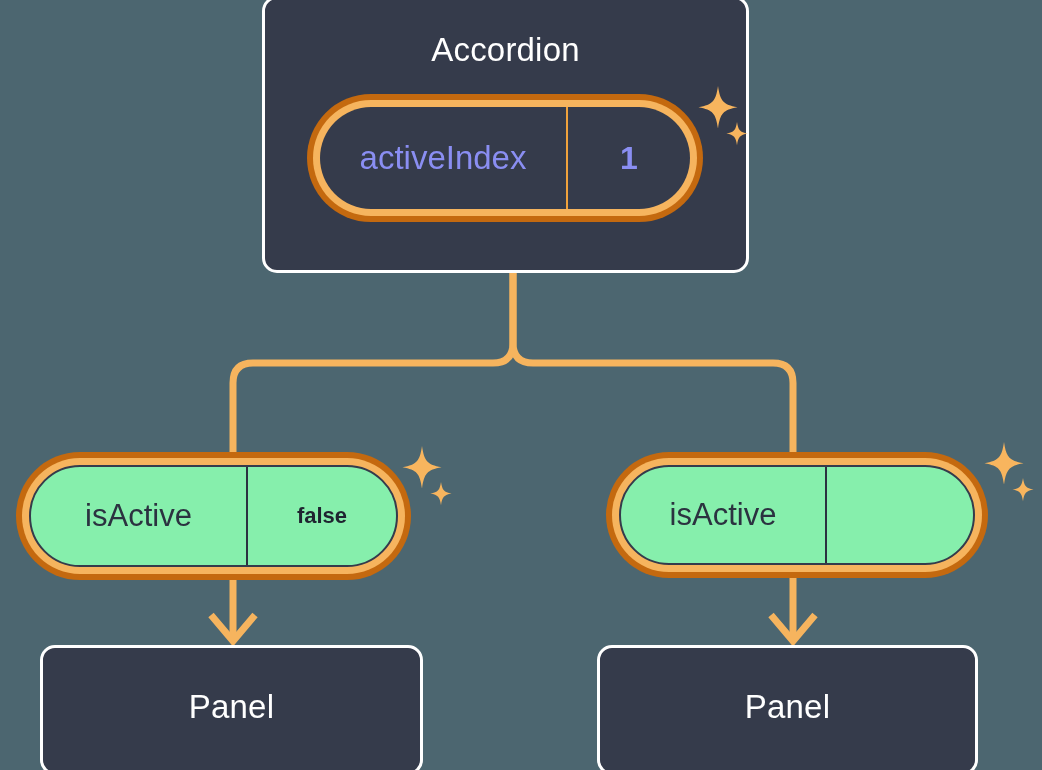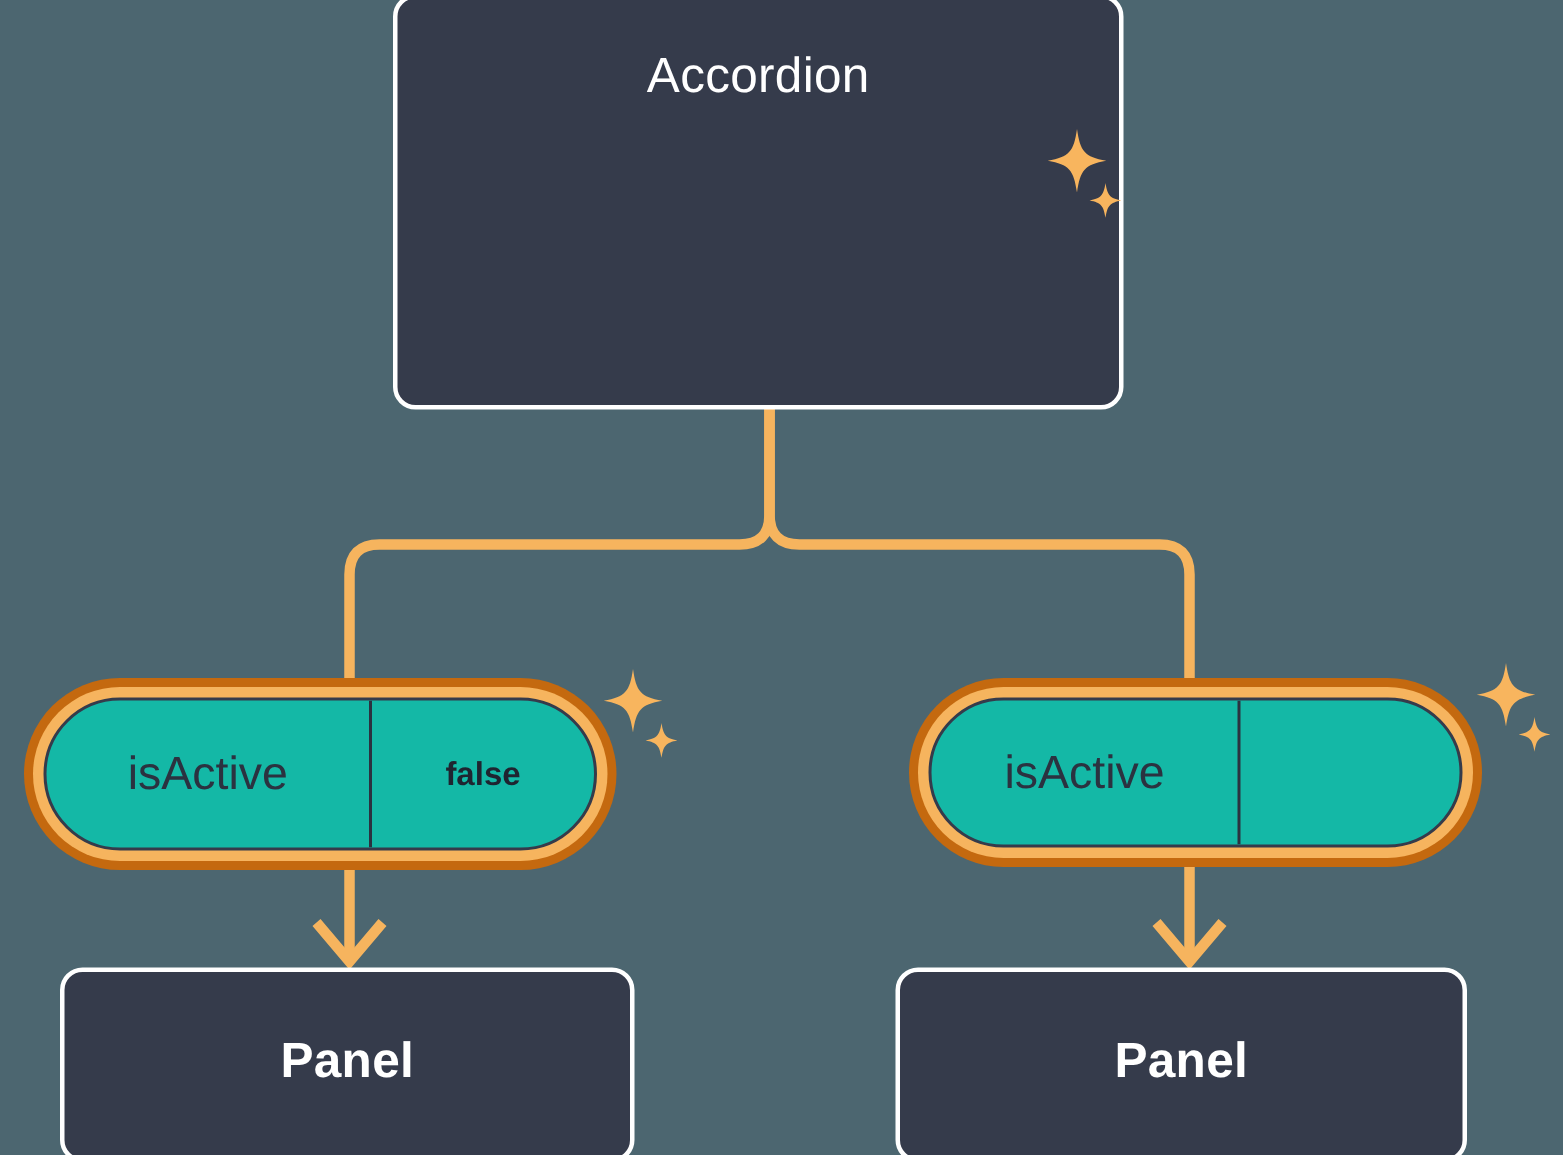--- a/index.html
+++ b/index.html
@@ -64,21 +64,21 @@
     width: 383px;
     height: 130px;
   }
   #panel-right-box {
     left: 597px;
     top: 645px;
     width: 381px;
     height: 130px;
   }
   #panel-left-box .title,
-  #panel-right-box .title { top: 40px; font-weight: bold; }
+  #panel-right-box .title { top: 40px; }
 
   
   .pill-wrap {
     position: absolute;
   }
   .pill-ring {
     position: absolute;
     left: 0;
     top: 0;
     right: 0;
@@ -131,21 +131,21 @@
   }
   #pill-accordion .pill-val {
     flex: 1 1 auto;
     color: #8a8ef2;
     font-size: 32px;
     font-weight: 700;
   }
 
   
   .pill-purple .pill-body {
-    background: #14b8a6;
+    background: #86efac;
     border: 2.5px solid #353b4b;
   }
   .pill-purple .pill-key {
     color: #2b3240;
     font-size: 31px;
     font-weight: 400;
   }
   .pill-purple .pill-val {
     color: #1f2430;
     font-size: 22px;
@@ -194,20 +194,28 @@
     <g>
       <path d="M 793 578 L 793 640" fill="none" stroke="#f6b45e" stroke-width="7" stroke-linecap="butt"></path>
       <path d="M 771 615 L 793 641 L 815 615" fill="none" stroke="#f6b45e" stroke-width="7" stroke-linecap="butt" stroke-linejoin="miter"></path>
     </g>
   </svg>
 
   <div id="accordion-box" class="compbox">
     <div class="title">Accordion</div>
   </div>
 
+  <div id="pill-accordion" class="pill-wrap">
+    <div class="pill-ring"></div>
+    <div class="pill-ring2"></div>
+    <div class="pill-body">
+      <div class="pill-key">activeIndex</div>
+      <div class="pill-val">1</div>
+    </div>
+  </div>
 
   <div class="sparkles" style="left:692px; top:84px;">
     <svg width="60" height="70" viewBox="0 0 60 70">
       <path d="M26 2 C28.2 17 31 20.6 45.5 23.2 C31 25.8 28.2 29.4 26 44.4
                C23.8 29.4 21 25.8 6.5 23.2 C21 20.6 23.8 17 26 2 Z" fill="#f8b55e"></path>
       <path d="M45 38 C46.3 46.2 47.9 48.2 55.6 49.6 C47.9 51 46.3 53 45 61.2
                C43.7 53 42.1 51 34.4 49.6 C42.1 48.2 43.7 46.2 45 38 Z" fill="#f8b55e"></path>
     </svg>
   </div>
 

